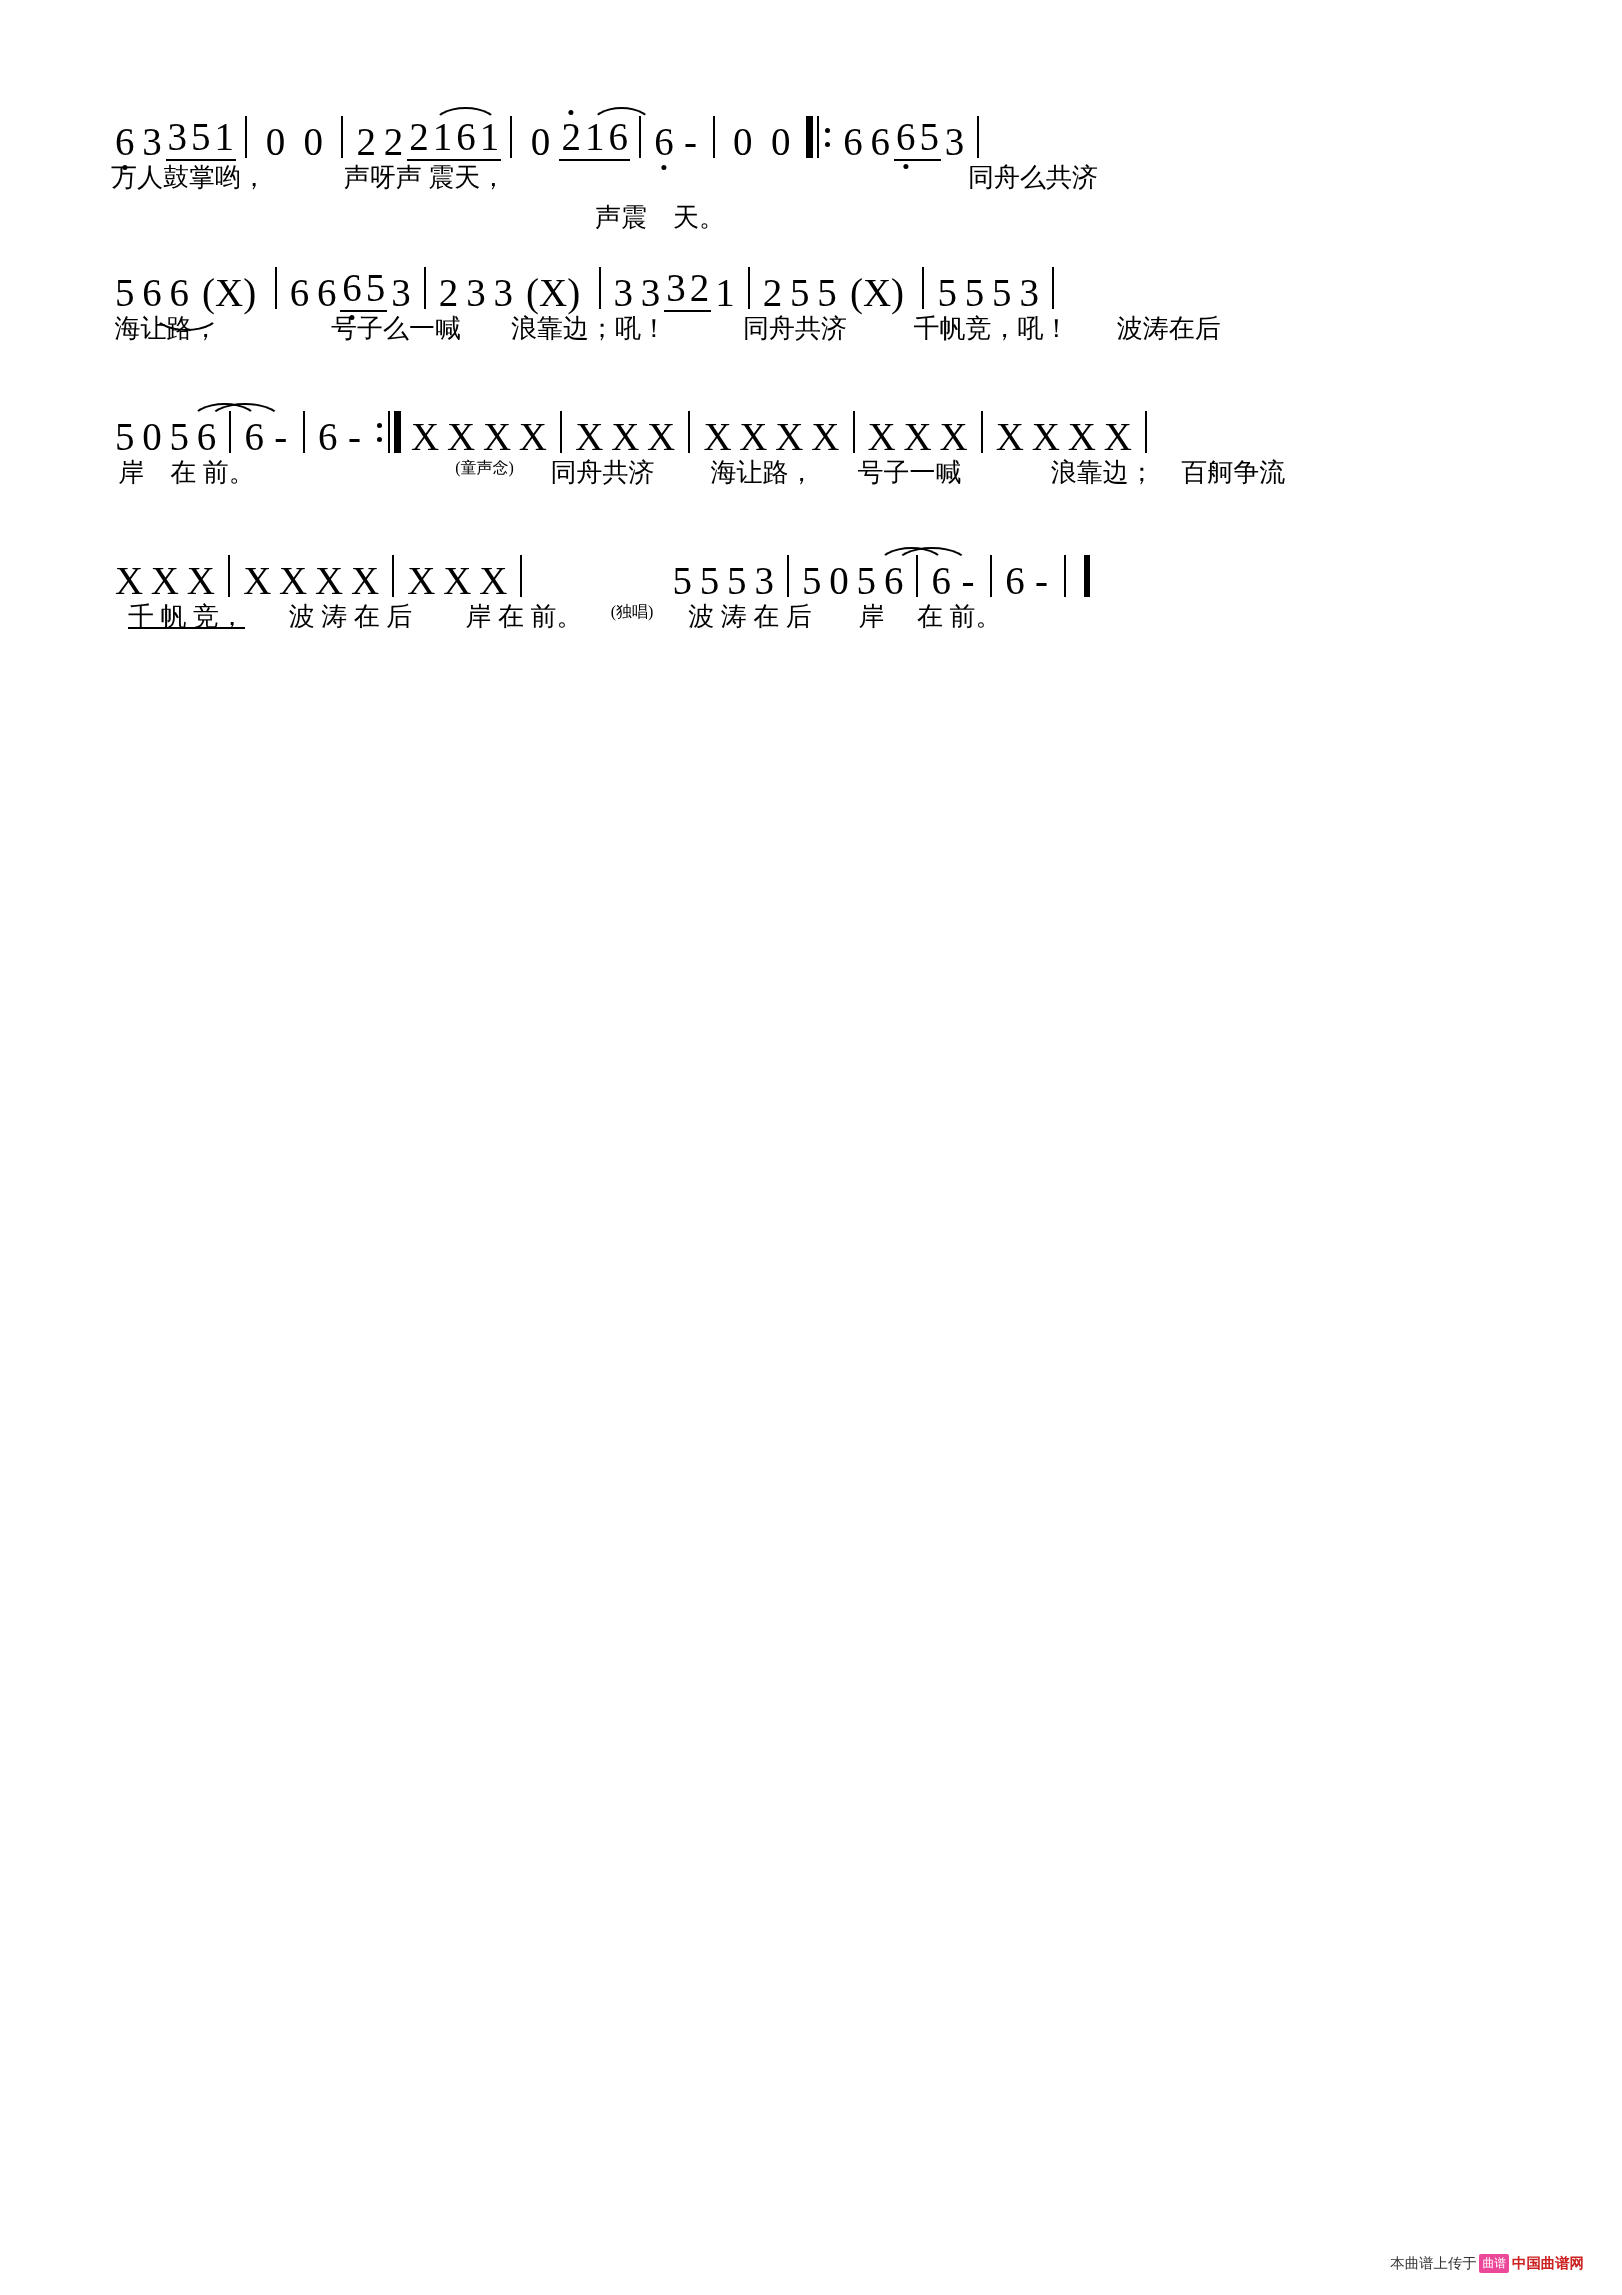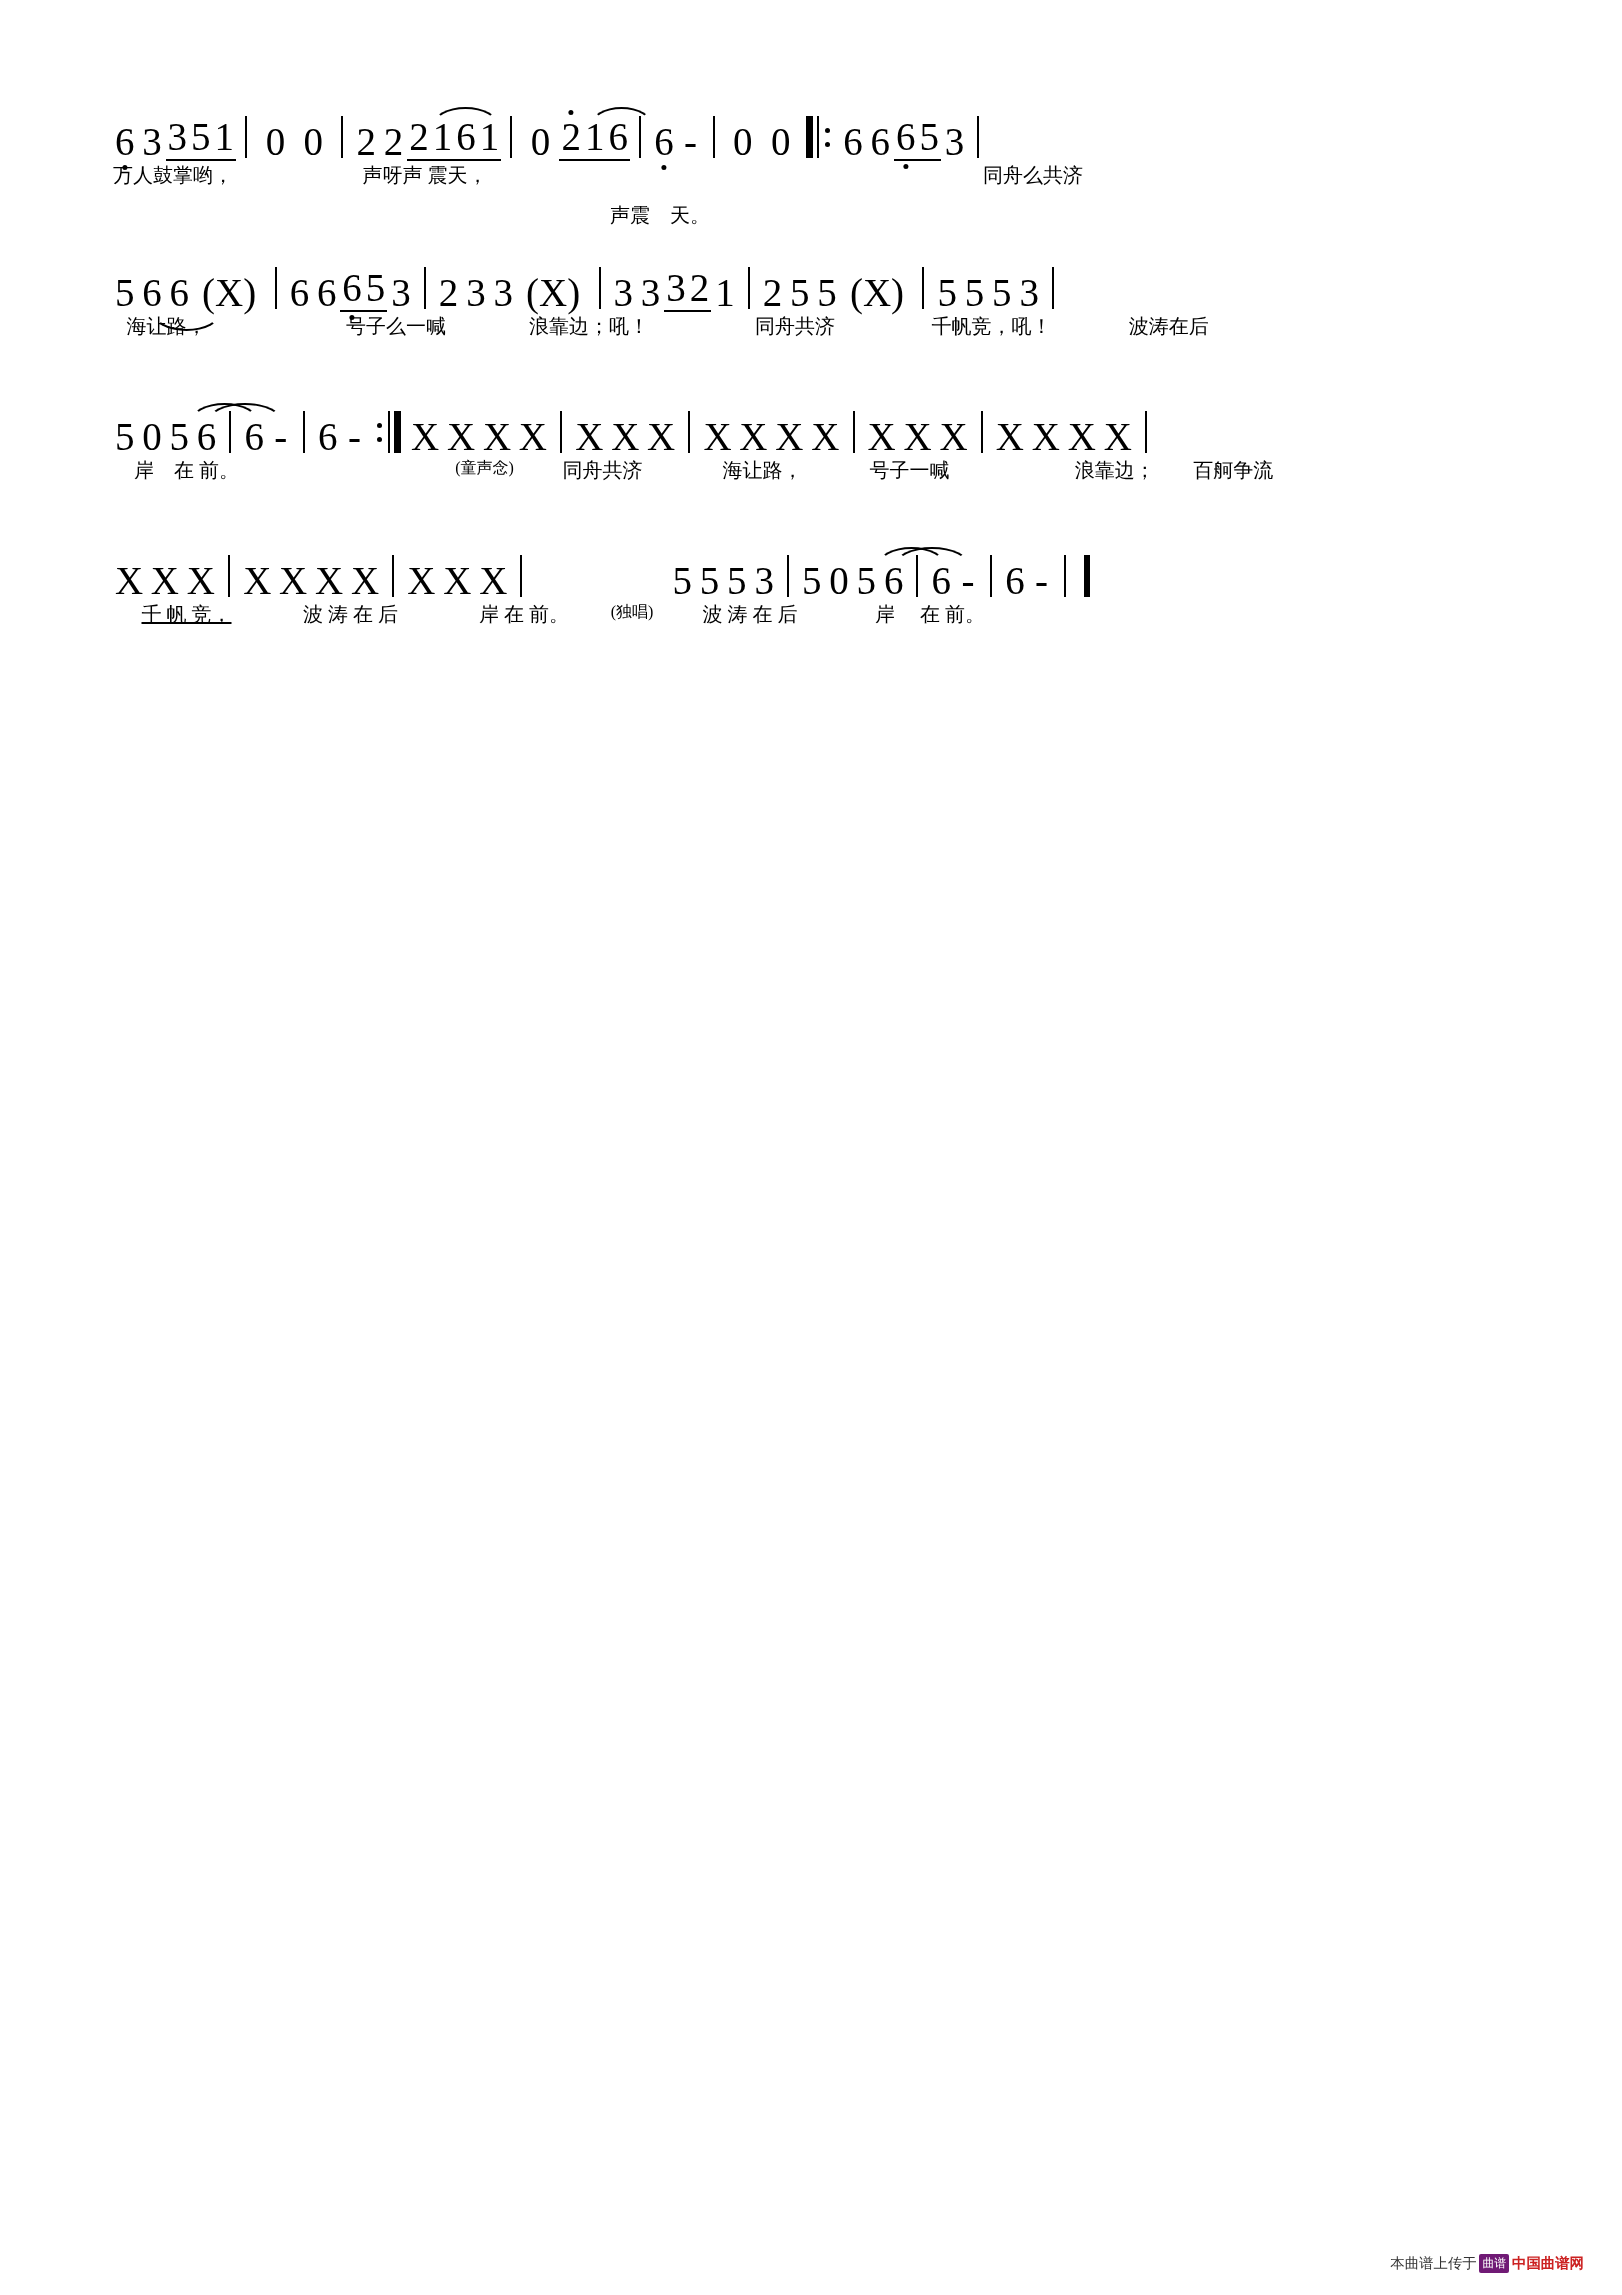--- a/index.html
+++ b/index.html
@@ -150,41 +150,41 @@
     border-bottom: none;
     border-left-color: transparent;
     border-right-color: transparent;
     border-radius: 50% 50% 0 0 / 100% 100% 0 0;
     height: 17px;
   }
 
   .lyr {
     display: inline-block;
     text-align: center;
-    font-size: 20px;
+    font-size: 26px;
     font-family: "Liberation Serif", serif;
   }
   .lyr.small { font-size: 16px; }
 
   .spacer { display: inline-block; }
 
   
   .credit {
     position: absolute;
     right: 39px;
     bottom: 22px;
     display: flex;
     align-items: center;
     font-size: 14.4px;
     color: #333;
     font-family: "Liberation Sans", sans-serif;
   }
   .credit .logo {
     display: inline-block;
-    background: #701a75;
+    background: #ec4899;
     color: #fff;
     font-size: 11.8px;
     padding: 1.3px 3.3px;
     margin: 0 2.6px;
     border-radius: 2px;
   }
   .credit .site { color: #c22; font-weight: bold; }
 </style>
 </head>
 <body>

